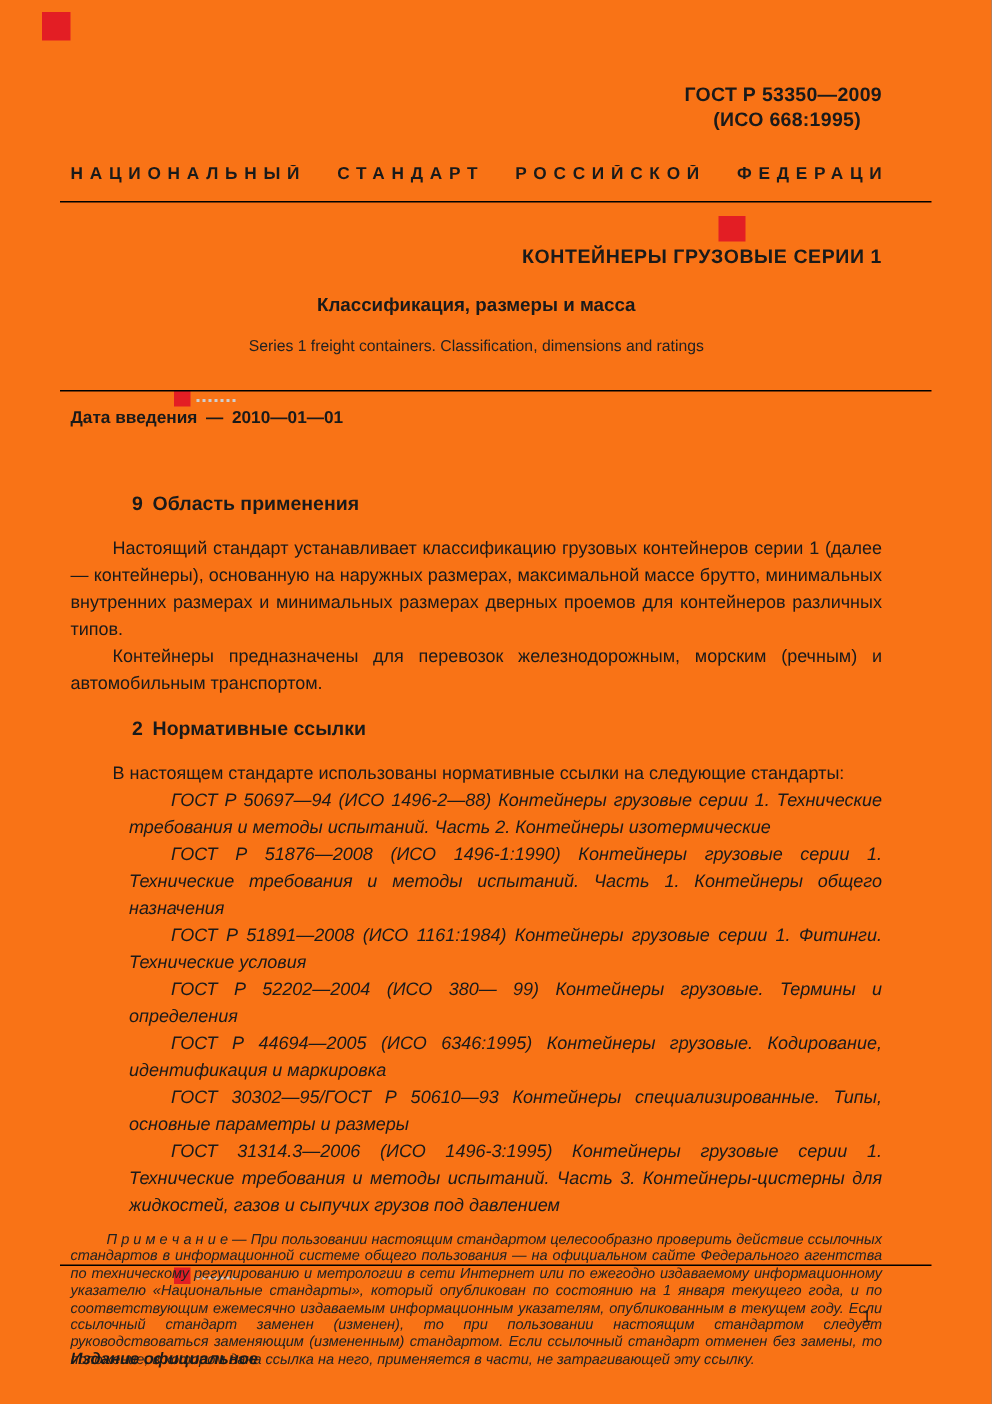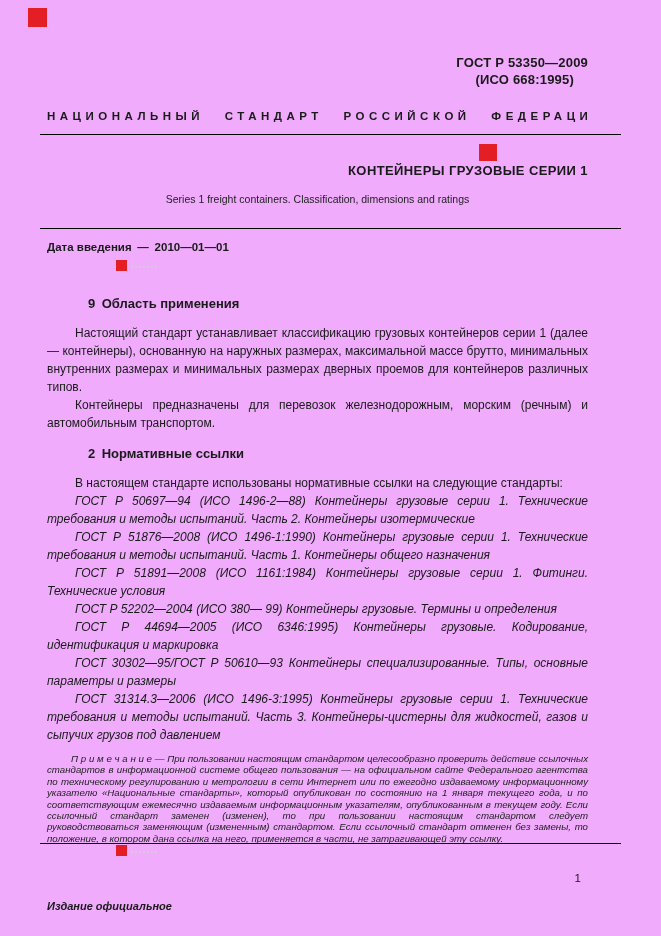--- a/index.html
+++ b/index.html
@@ -1,21 +1,21 @@
 <!DOCTYPE html>
 <html><head>
 <meta charset="utf-8">
 <style>
   html, body { margin: 0; padding: 0; background: #888; }
   .page {
     position: relative;
     width: 661px;
     height: 936px;
     margin: 0 auto;
-    background: #f0abfc;
+    background: #f97316;
     overflow: hidden;
     font-family: "Liberation Sans", sans-serif;
     color: #1a1a1a;
   }
   .content {
     position: absolute;
     left: 47px;
     top: 0;
     width: 541px;
   }
@@ -66,21 +66,21 @@
     padding-left: 41px;
     margin: 0 0 12px 0;
   }
   p.body-p {
     margin: 0;
     font-size: 12px;
     line-height: 18px;
     text-align: justify;
     text-indent: 28px;
   }
-  p.body-p.ref { font-style: italic; }
+  p.body-p.ref { font-style: italic; margin-left: 39px; }
   p.note {
     margin: 9px 0 0 0;
     font-size: 9.7px;
     line-height: 11.4px;
     font-style: italic;
     text-align: justify;
     text-indent: 24px;
     color: #222;
   }
   
@@ -139,20 +139,21 @@
       <div>ГОСТ Р 53350—2009</div>
       <div class="iso">(ИСО 668:1995)</div>
     </div>
 
     <div class="fed-header">НАЦИОНАЛЬНЫЙ СТАНДАРТ РОССИЙСКОЙ ФЕДЕРАЦИИ</div>
 
     <hr class="rule">
 
     <div class="title-block">
       <div class="title">КОНТЕЙНЕРЫ ГРУЗОВЫЕ СЕРИИ 1</div>
+      <div class="subtitle">Классификация, размеры и масса</div>
       <div class="title-en">Series 1 freight containers. Classification, dimensions and ratings</div>
     </div>
 
     <hr class="rule thin">
 
     <div class="date-line">Дата введения — 2010—01—01</div>
 
     <div class="section sec-1">
       <div class="sec-heading">9 Область применения</div>
       <p class="body-p">Настоящий стандарт устанавливает классификацию грузовых контейнеров серии 1 (далее — контейнеры), основанную на наружных размерах, максимальной массе брутто, минимальных внутренних размерах и минимальных размерах дверных проемов для контейнеров различных типов.</p>

